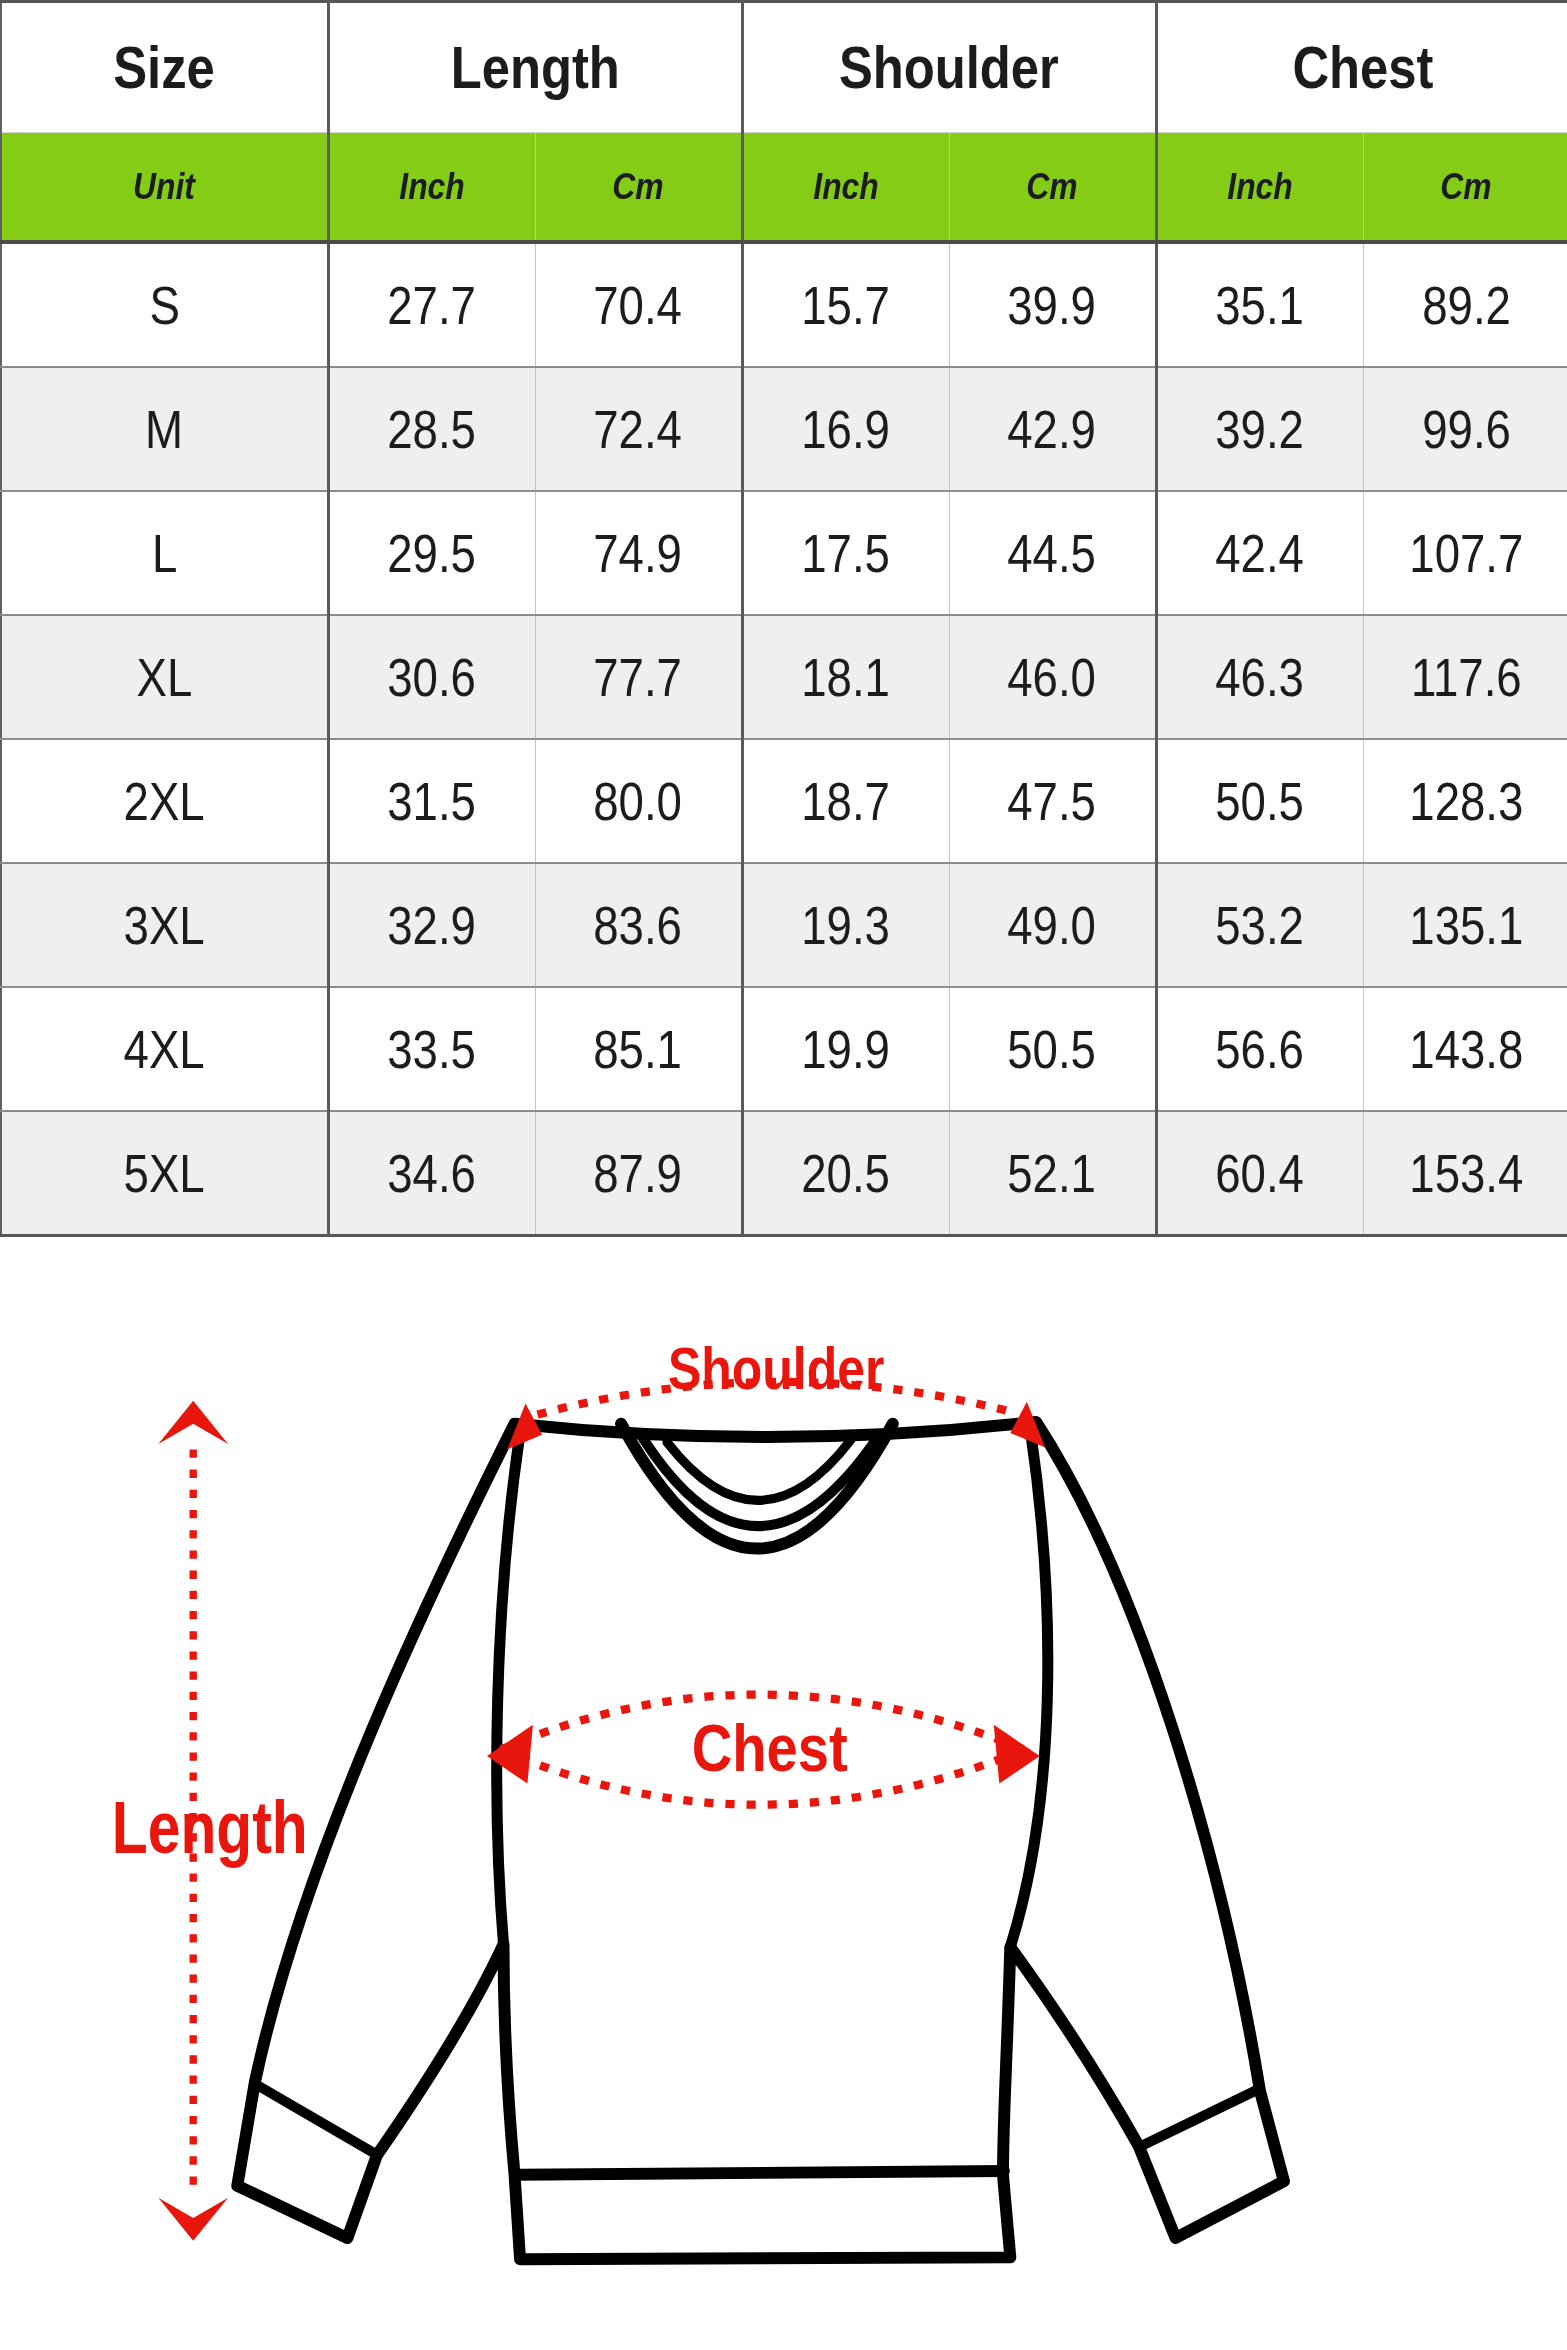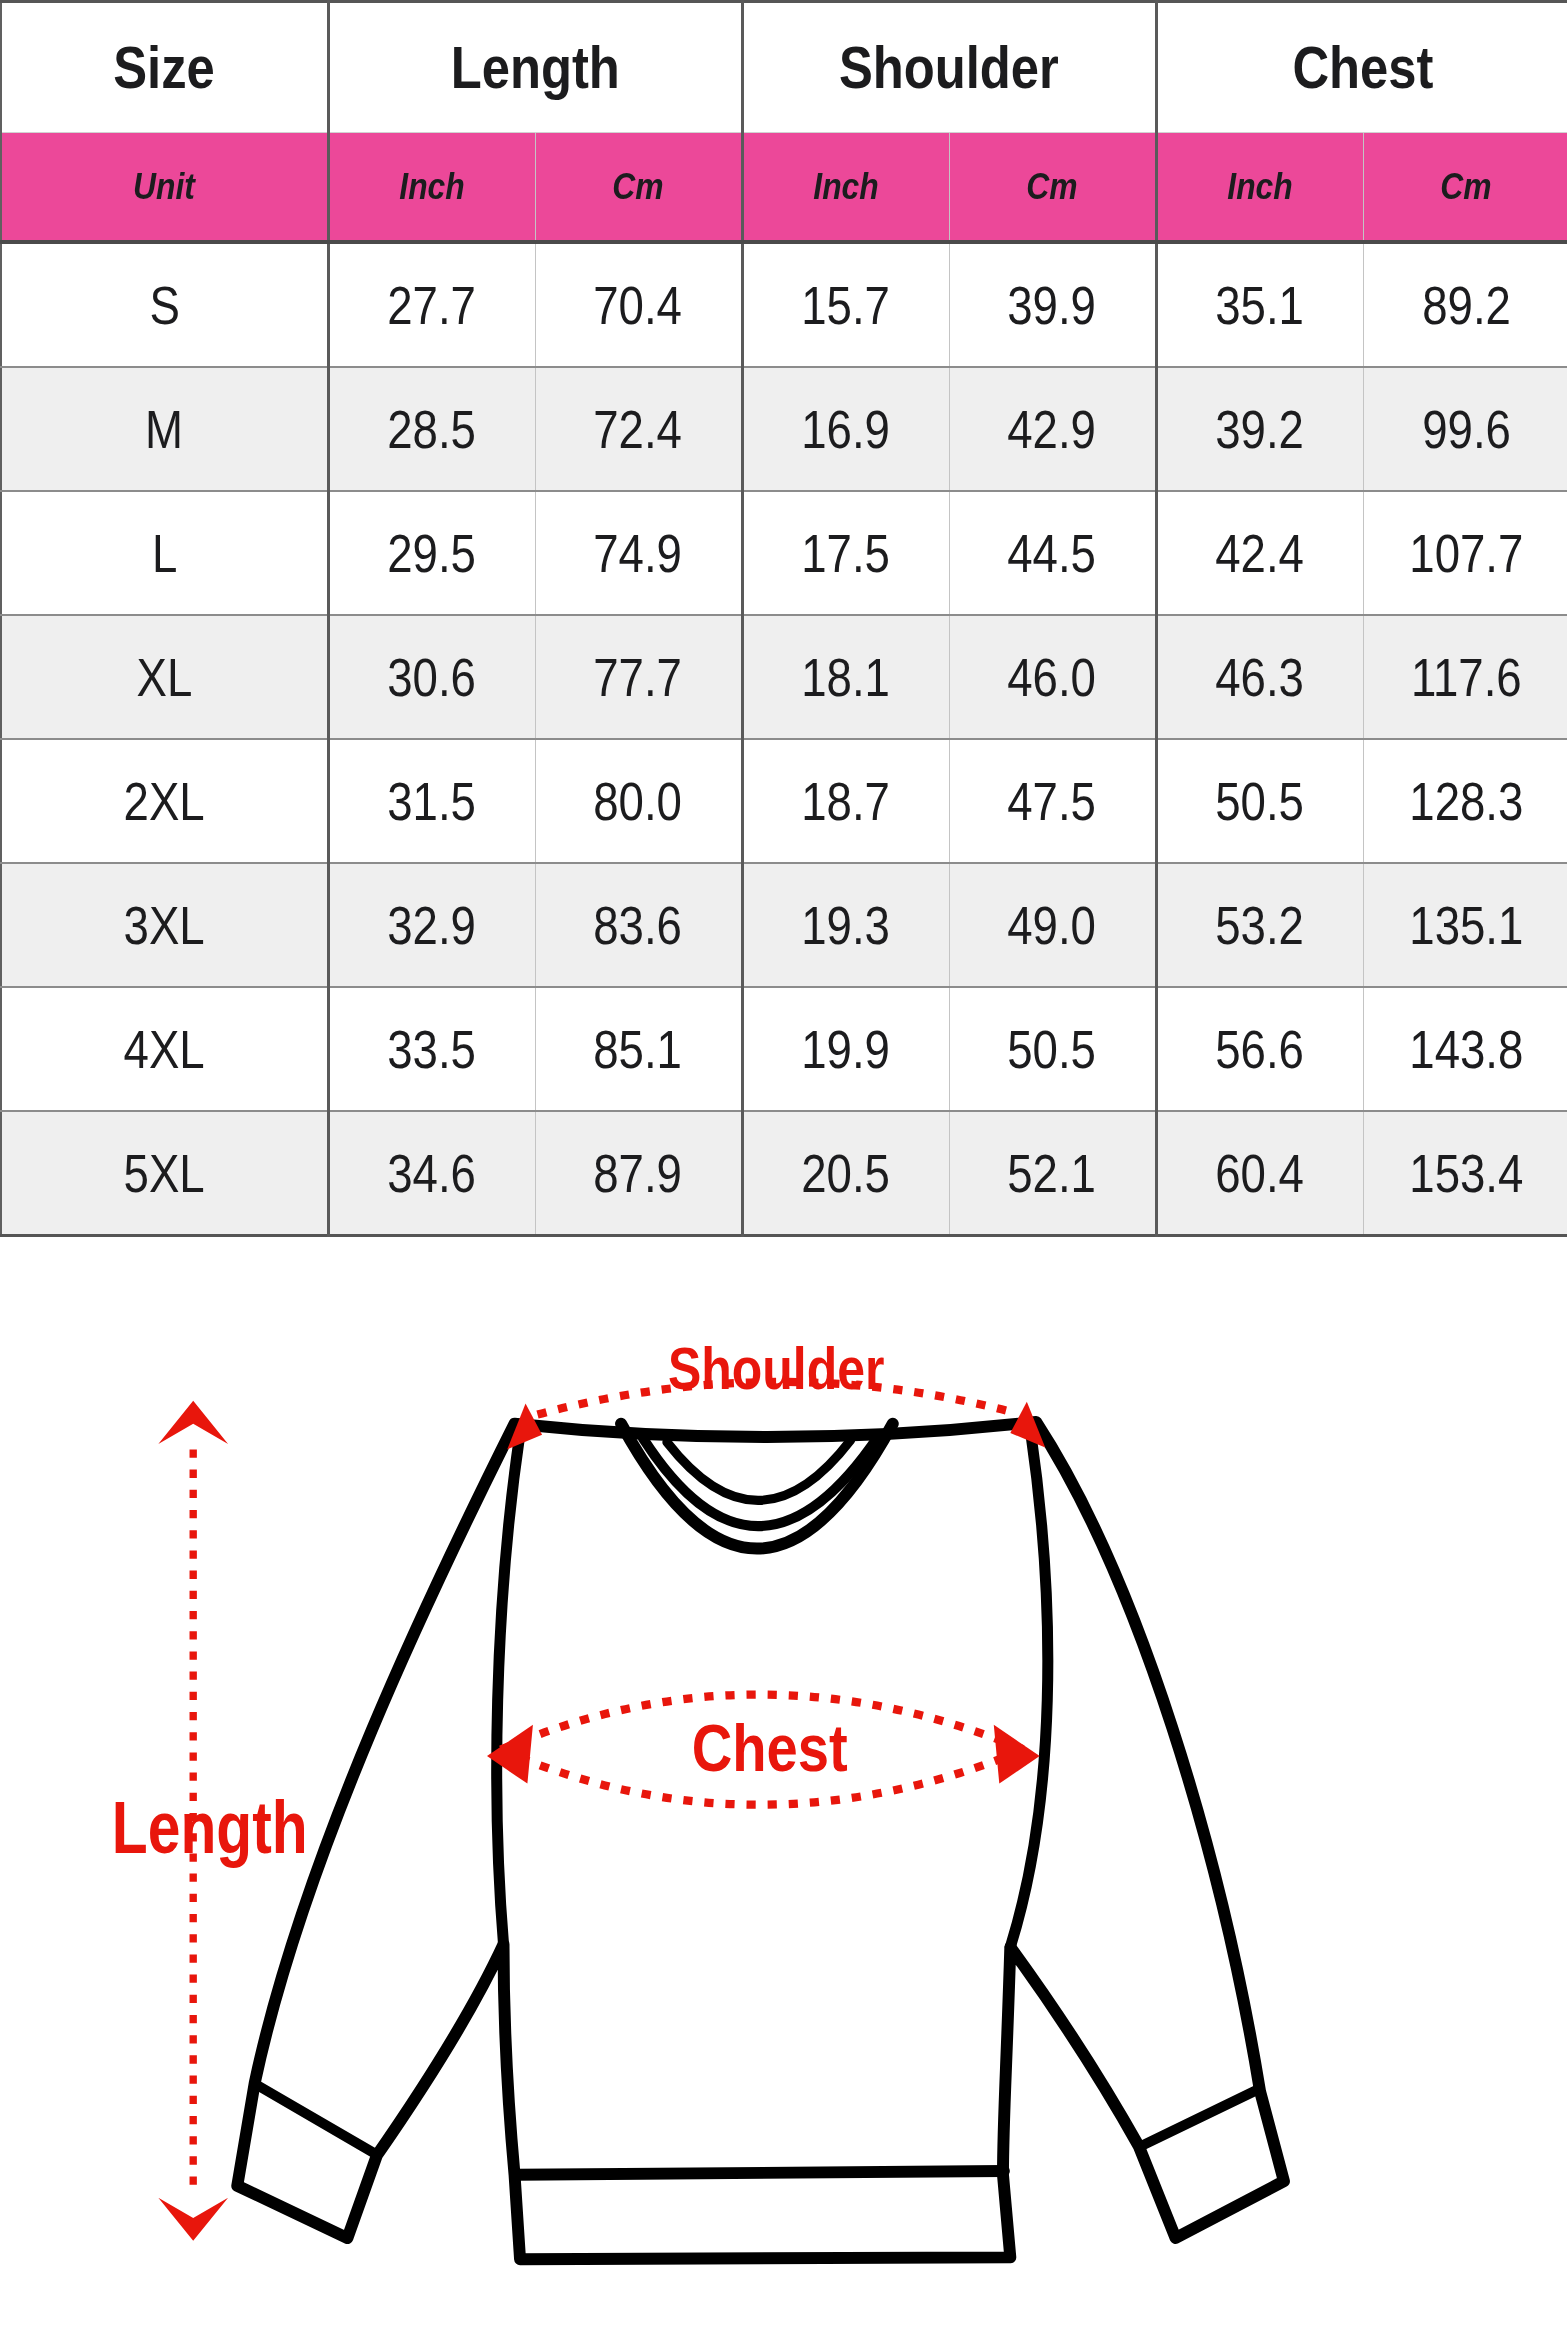--- a/index.html
+++ b/index.html
@@ -12,21 +12,21 @@
   table.size-chart {
     width:1568px; table-layout:fixed; border-collapse:collapse;
     border:2.8px solid #606060; border-top:3.7px solid #565656; border-bottom:3.7px solid #555555;
   }
   table.size-chart col.c-size { width:327px; }
   table.size-chart col.c-val  { width:207px; }
   th, td { text-align:center; vertical-align:middle; padding:0; }
   tr.group-row th { height:129px; font-size:59px; font-weight:bold; background:#ffffff; }
   tr.unit-row th {
     height:107px; font-size:37px; font-weight:bold; font-style:italic;
-    background:#ec4899; border-top:1.8px solid #d2d2d2; border-bottom:4.6px solid #4b4b4b;
+    background:#84cc16; border-top:1.8px solid #d2d2d2; border-bottom:4.6px solid #4b4b4b;
   }
   tbody td { height:122px; font-size:53px; font-weight:400; border-top:2.8px solid #8c8c8c; }
   tbody tr:first-child td { border-top:none; }
   tbody tr:nth-child(even) td { background:#efefef; }
   
   tr.group-row th:nth-child(n+2) { border-left:3.7px solid #5a5a5a; }
   tr.unit-row th:nth-child(2), tr.unit-row th:nth-child(4), tr.unit-row th:nth-child(6),
   tbody td:nth-child(2), tbody td:nth-child(4), tbody td:nth-child(6) { border-left:3.7px solid #5a5a5a; }
   tr.unit-row th:nth-child(3), tr.unit-row th:nth-child(5), tr.unit-row th:nth-child(7),
   tbody td:nth-child(3), tbody td:nth-child(5), tbody td:nth-child(7) { border-left:1.8px solid #c4c4c4; }

